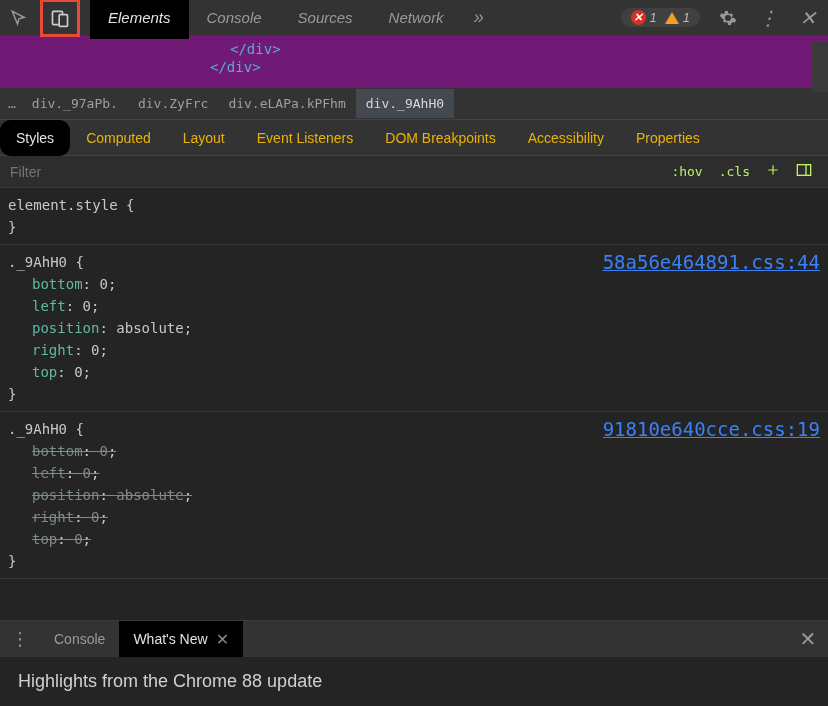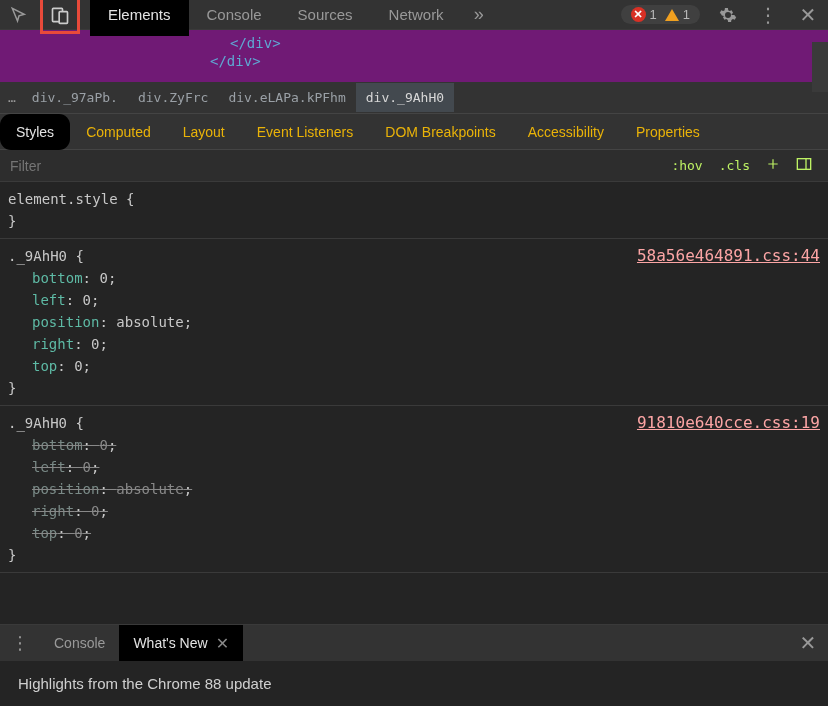--- a/index.html
+++ b/index.html
@@ -6,25 +6,26 @@
     body {
       width: 828px;
       height: 706px;
       background: #242424;
       font-family: -apple-system, 'Segoe UI', sans-serif;
       color: #b8b8b8;
       font-size: 14px;
       overflow: hidden;
     }
     .top-toolbar {
-      height: 30px;
+      height: 36px;
       display: flex;
       align-items: center;
       background: #333333;
       border-bottom: 1px solid #3a3a3a;
+      font-style: italic;
     }
     .toolbar-icon {
       width: 38px;
       height: 42px;
       display: flex;
       align-items: center;
       justify-content: center;
       color: #999;
       cursor: pointer;
     }
@@ -209,23 +210,23 @@
       line-height: 22px;
     }
     .sel { color: #c8c8c8; }
     .brace { color: #c8c8c8; }
     .prop-line { padding-left: 24px; }
     .prop-name { color: #5ebaa5; }
     .prop-val { color: #c8c8c8; }
     .punct { color: #c8c8c8; }
     .src-link {
       float: right;
-      color: #fca5a5;
+      color: #3b82f6;
       text-decoration: underline;
-      font-size: 16px;
+      font-size: 19px;
       cursor: pointer;
     }
     .strike { text-decoration: line-through; color: #888; }
     .strike .prop-name { color: #7a8a87; }
     .strike .prop-val { color: #888; }
     .drawer {
       position: absolute;
       bottom: 0;
       left: 0;
       right: 0;
@@ -270,21 +271,21 @@
       display: flex;
       align-items: center;
       justify-content: center;
       color: #999;
       font-size: 20px;
       cursor: pointer;
     }
     .drawer-content {
       padding: 14px 18px;
       color: #d0d0d0;
-      font-size: 15px;
+      font-size: 18px;
     }
     .scroll-hint {
       position: absolute;
       right: 0;
       top: 42px;
       width: 16px;
       height: 50px;
       background: #3a3a3a;
     }
   </style>

